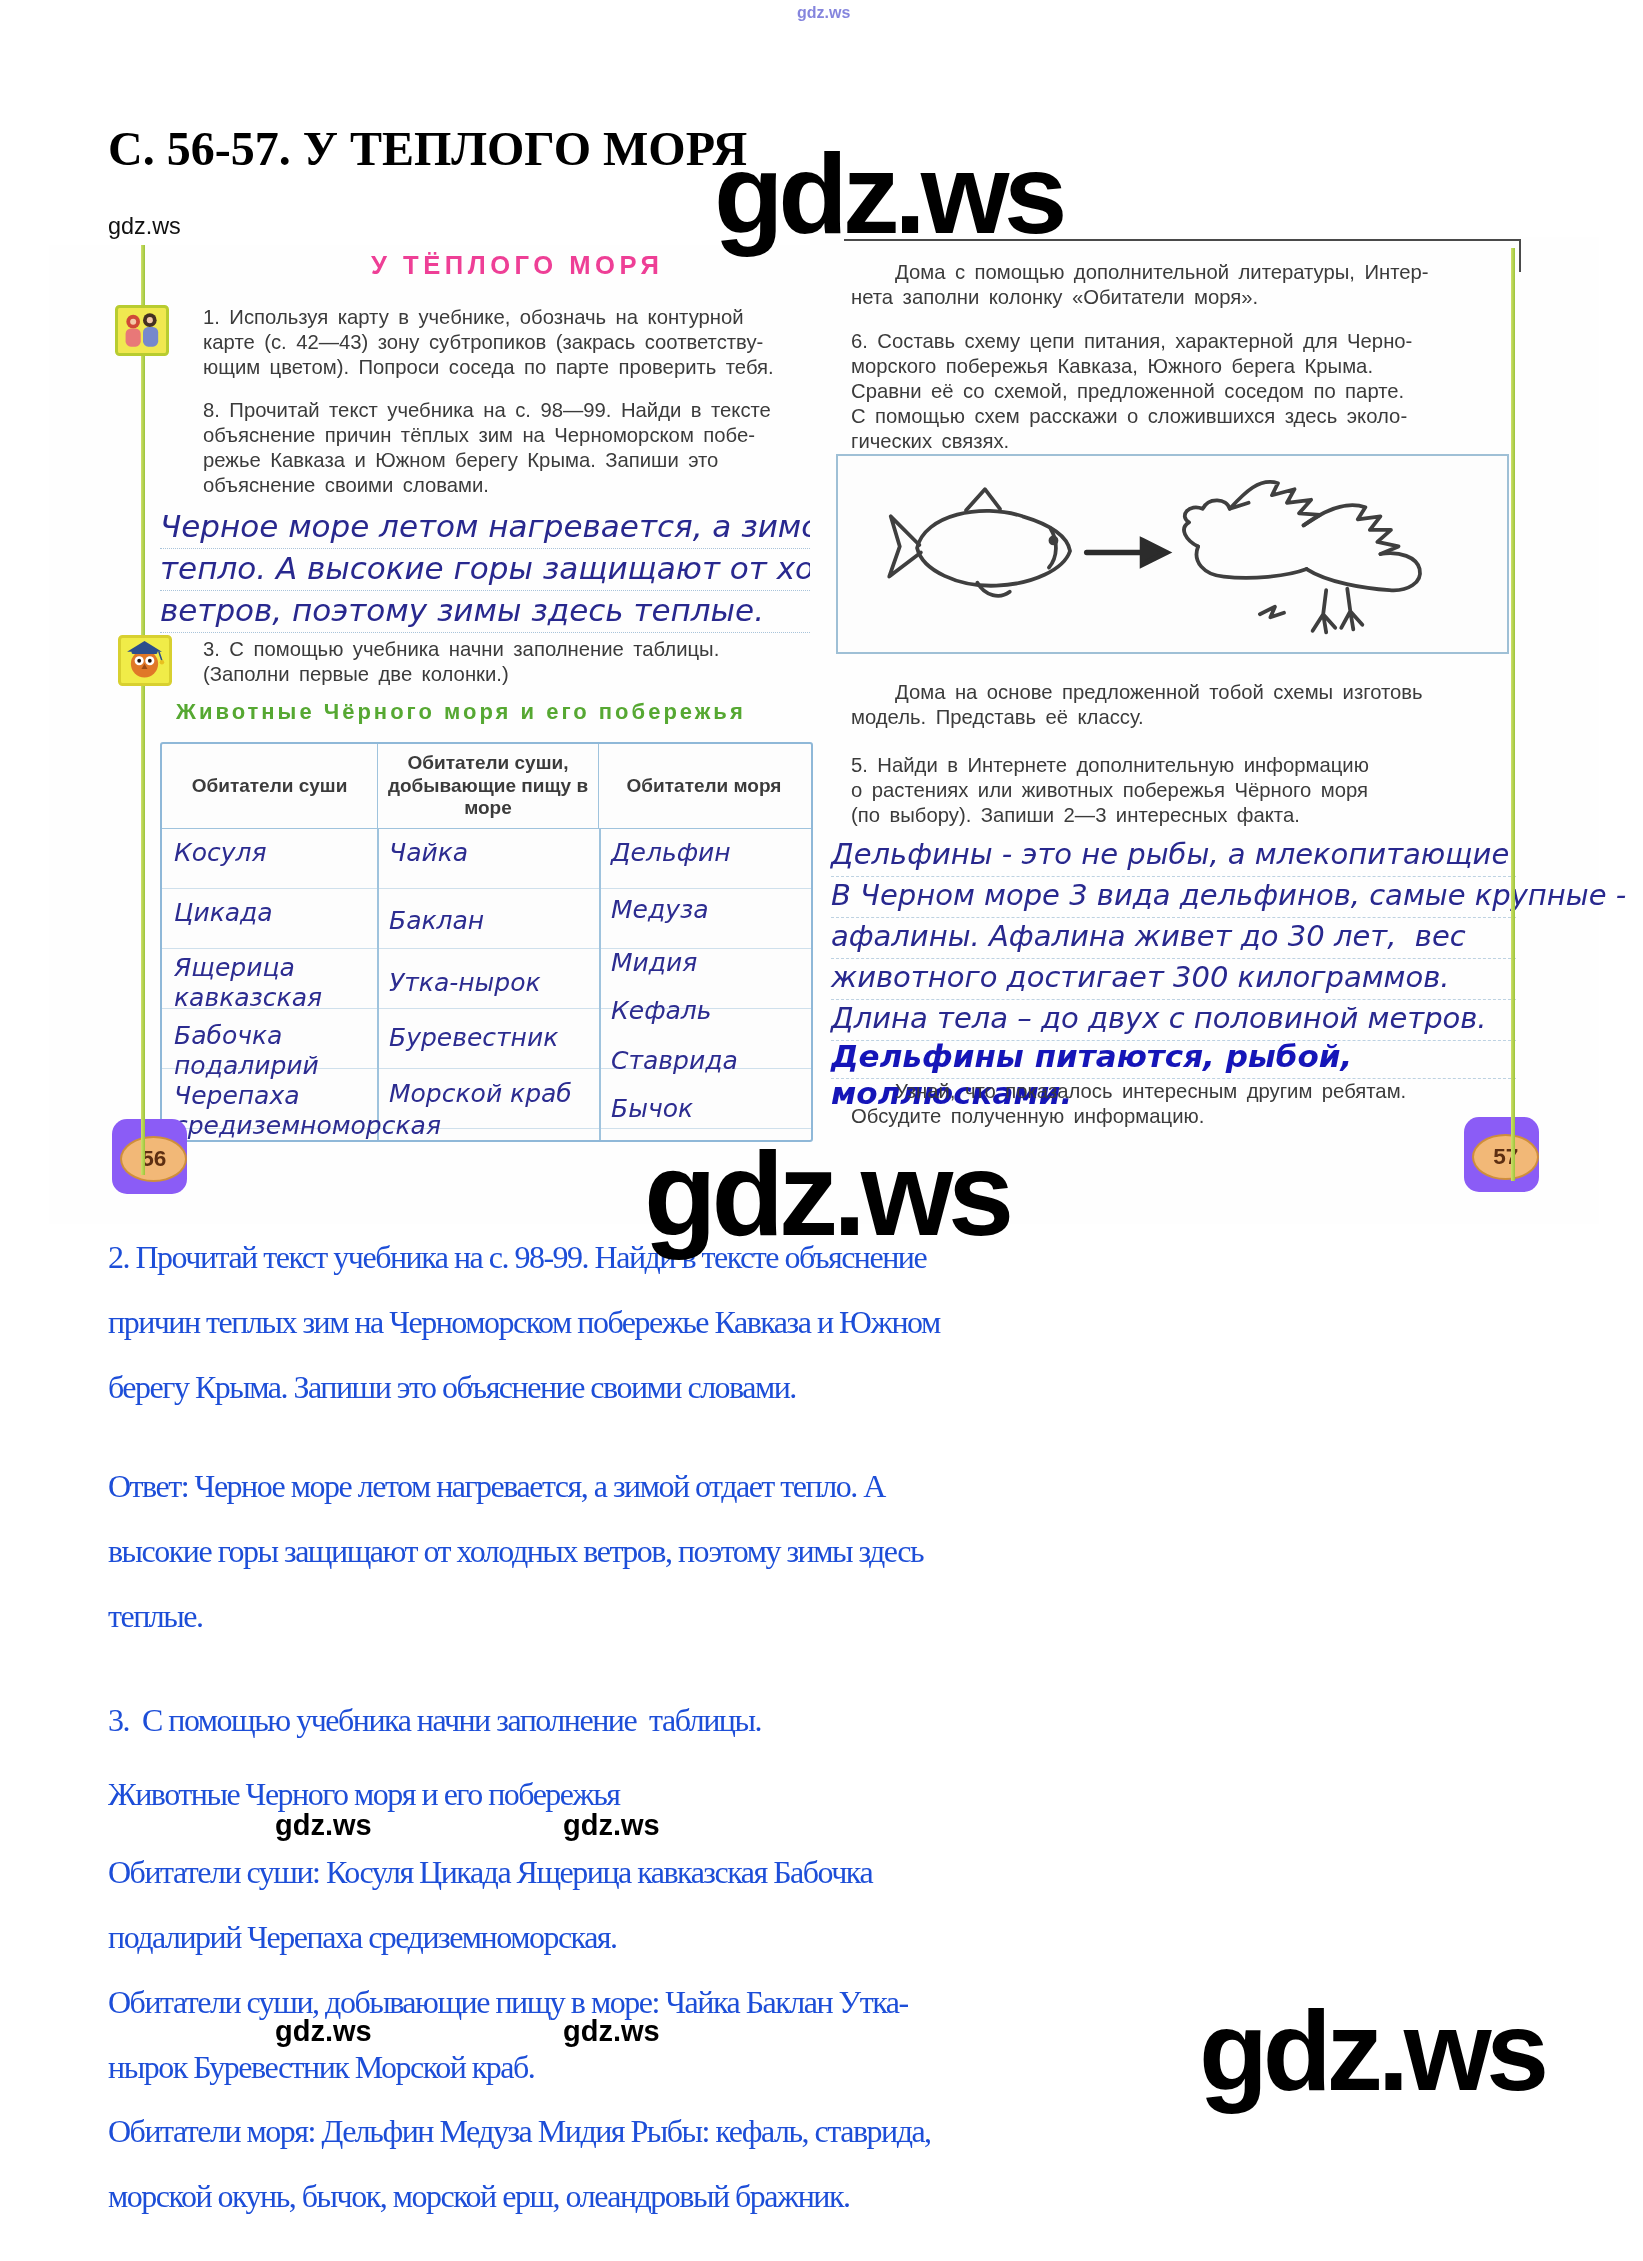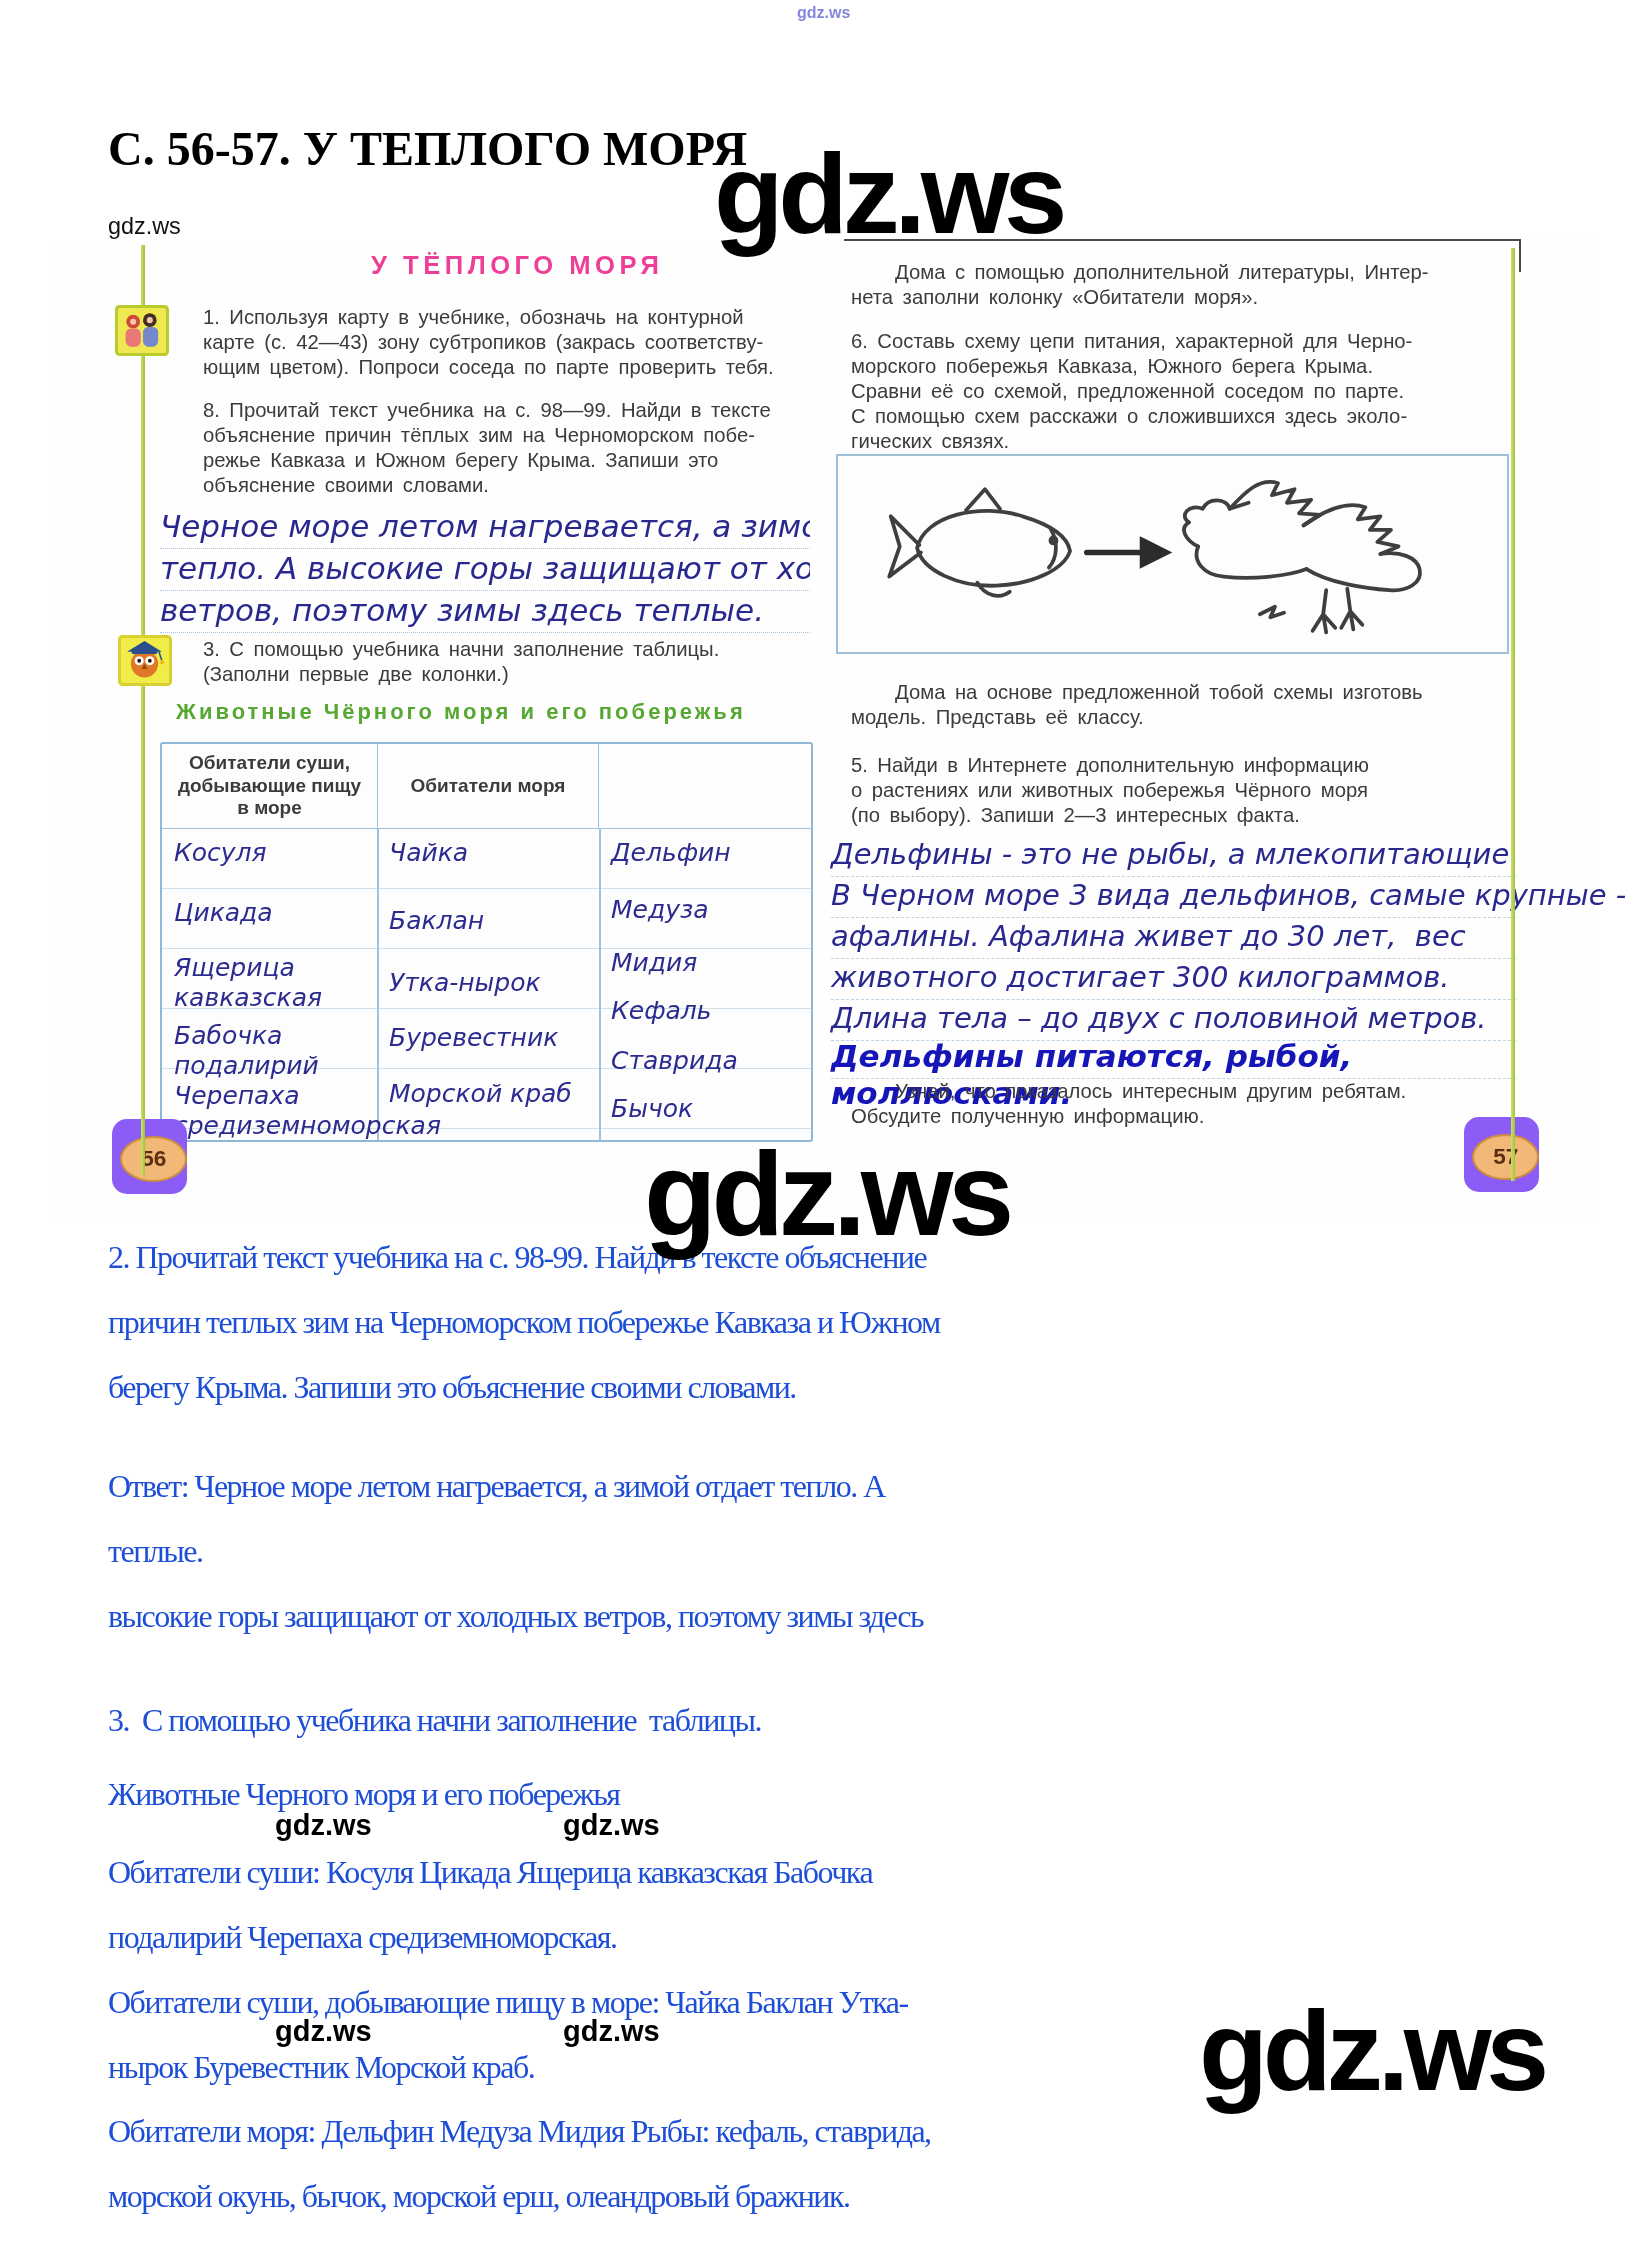--- a/index.html
+++ b/index.html
@@ -123,20 +123,21 @@
 
     <div class="abs print" style="left:154px;top:392px;width:610px;">
         <div>3. С помощью учебника начни заполнение таблицы.</div>
         <div>(Заполни первые две колонки.)</div>
       </div>
 
     <div class="abs green-title" style="left:127px;top:454px;">Животные Чёрного моря и его побережья</div>
 
     <div class="abs anim-table" style="left:111px;top:497px;width:649px;">
       <div class="t-head">
+        <div>Обитатели суши</div>
         <div>Обитатели суши, добывающие пищу в море</div>
         <div>Обитатели моря</div>
       </div>
       <div class="t-body">
         <div class="t-div" style="left:215px;"></div>
         <div class="t-div" style="left:437px;"></div>
 
         <div class="t-entry" style="left:12px;top:9px;">Косуля</div>
         <div class="t-entry" style="left:12px;top:69px;">Цикада</div>
         <div class="t-entry" style="left:12px;top:124px;">Ящерица кавказская</div>
@@ -245,22 +246,22 @@
   <div class="abs wm-big" style="left:644px;top:1134px;font-size:119px;">gdz.ws</div>
 
   <div class="abs typed" style="left:108px;top:1235px;width:994px;">
       <div>2. Прочитай текст учебника на с. 98-99. Найди в тексте объяснение</div>
       <div>причин теплых зим на Черноморском побережье Кавказа и Южном</div>
       <div>берегу Крыма. Запиши это объяснение своими словами.</div>
     </div>
 
   <div class="abs typed" style="left:108px;top:1464px;width:994px;">
       <div>Ответ: Черное море летом нагревается, а зимой отдает тепло. А</div>
+      <div>высокие горы защищают от холодных ветров, поэтому зимы здесь</div>
       <div>теплые.</div>
-      <div>высокие горы защищают от холодных ветров, поэтому зимы здесь</div>
     </div>
 
   <div class="abs typed" style="left:108px;top:1698px;width:994px;">
       <div>3.  С помощью учебника начни заполнение  таблицы.</div>
     </div>
 
   <div class="abs typed" style="left:108px;top:1772px;width:994px;">
       <div>Животные Черного моря и его побережья</div>
     </div>
 

